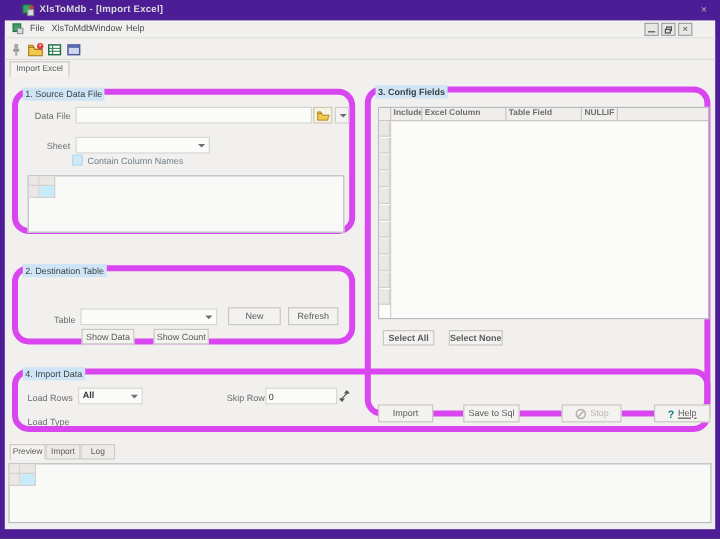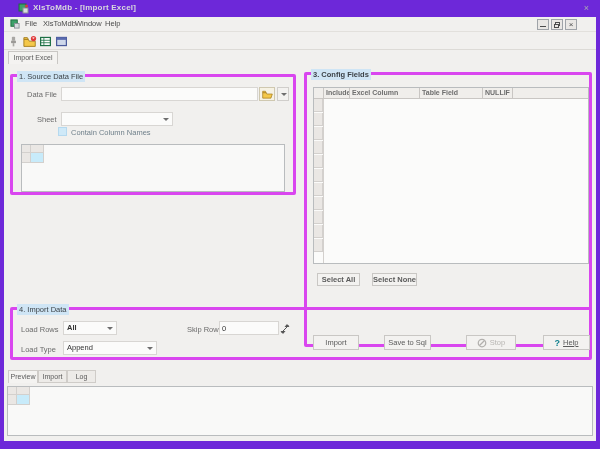--- a/index.html
+++ b/index.html
@@ -1,19 +1,19 @@
 <!DOCTYPE html>
 <html><head>
 <meta charset="utf-8">
 <style>
   * { box-sizing: border-box; margin: 0; padding: 0; }
   html,body { width: 600px; height: 449px; }
   body { font-family: "Liberation Sans", sans-serif; background:#2d3037; }
 
-  .window { position:relative; width:600px; height:449px; background:#6d28d9; overflow:hidden; }
+  .window { position:relative; width:600px; height:449px; background:#4c1d95; overflow:hidden; }
 
   
   .titlebar { position:absolute; left:0; top:0; width:600px; height:17px; }
   .app-icon { position:absolute; left:18px; top:3px; width:11px; height:11px; }
   .win-title { position:absolute; left:33px; top:3px; font-size:8px; font-weight:bold; color:#d9dadd; letter-spacing:.2px; white-space:nowrap; }
   .win-close { position:absolute; right:7px; top:2px; width:13px; height:13px; color:#a9acb2; font-size:9px; line-height:13px; text-align:center; border-radius:7px; }
 
   
   .client { position:absolute; left:4px; top:17px; width:592px; height:424px; background:#f1f0ee; }
 
@@ -29,21 +29,21 @@
 
   
   .toolbar { position:absolute; left:0; top:16px; width:592px; height:17px; border-bottom:1px solid #dcdad6; }
   .tool-btn { position:absolute; top:1px; width:15px; height:15px; display:flex; align-items:center; justify-content:center; }
 
   
   .tabstrip { position:absolute; left:0; top:34px; width:592px; height:13px; }
   .main-tab { position:absolute; left:4px; top:0; width:50px; height:13px; background:#f4f3f1; border:1px solid #c9c7c4; border-bottom:none; font-size:7px; color:#5a5a5a; text-align:center; line-height:12px; }
 
   
-  .grpbox { position:absolute; border:3px solid #d946ef; border-radius:2px; }
+  .grpbox { position:absolute; border:5px solid #d946ef; border-radius:14px; }
   .grptitle { position:absolute; top:-6px; left:4px; background:#cfe5f5; font-size:7.5px; line-height:11px; padding:0 2px; color:#3c4247; white-space:nowrap; }
 
   .lbl { position:absolute; font-size:7.5px; color:#6b6b6b; white-space:nowrap; }
   .inp { position:absolute; background:#fbfbfa; border:1px solid #d8d6d3; font-size:7.5px; color:#333; padding:0 2px; font-family:"Liberation Sans",sans-serif; }
   input.inp { outline:none; }
   .combo { position:absolute; background:#fbfbfa; border:1px solid #d8d6d3; font-size:7.5px; color:#333; line-height:12px; padding:0 3px; }
   .combo .arr { position:absolute; right:3px; top:5px; width:0; height:0; border-left:3px solid transparent; border-right:3px solid transparent; border-top:3px solid #6e6e6e; }
   .mini-btn { position:absolute; background:#f6f2e4; border:1px solid #cfc8b0; display:flex; align-items:center; justify-content:center; }
   .drop-btn { position:absolute; background:#f3f2f0; border:1px solid #d0cecb; }
   .drop-btn .arr { position:absolute; left:3px; top:5px; width:0; height:0; border-left:3px solid transparent; border-right:3px solid transparent; border-top:3px solid #6e6e6e; }
@@ -198,20 +198,32 @@
           <div class="cfg-rcell"></div>
           <div class="cfg-rcell"></div>
           <div class="cfg-rcell"></div>
           <div class="cfg-rcell"></div>
         </div>
       </div>
       <div class="btn" style="left:10px; top:198px; width:43px; height:13px;">Select All</div>
       <div class="btn" style="left:65px; top:198px; width:45px; height:13px;">Select None</div>
     </div>
 
+    <div class="grpbox" style="left:6px; top:204px; width:286px; height:66px;">
+      <span class="grptitle">2. Destination Table</span>
+      <span class="lbl" style="left:30px; top:36px;">Table</span>
+      <div class="combo" style="left:52px; top:31px; width:114px; height:14px;">
+        <span></span>
+        <span class="arr"></span>
+      </div>
+      <div class="btn" style="left:175px; top:30px; width:44px; height:15px;">New</div>
+      <div class="btn" style="left:225px; top:30px; width:42px; height:15px;">Refresh</div>
+      <div class="btn" style="left:53px; top:48px; width:44px; height:13px;">Show Data</div>
+      <div class="btn" style="left:113px; top:48px; width:46px; height:13px;">Show Count</div>
+    </div>
 
     <div class="grpbox" style="left:6px; top:290px; width:582px; height:53px;">
       <span class="grptitle">4. Import Data</span>
 
       <span class="lbl" style="left:8px; top:15px;">Load Rows</span>
       <div class="combo" style="left:50px; top:11px; width:54px; height:14px;font-weight:bold;">
         <span>All</span>
         <span class="arr"></span>
       </div>
 
@@ -219,24 +231,20 @@
       <input class="inp" style="left: 206px; top: 11px; width: 60px; height: 14px;" value="0">
       <span style="position:absolute; left:266px; top:11px; width:14px; height:14px;">
         <svg width="12" height="12" viewBox="0 0 12 12">
           <path d="M8 1 L10.5 4 L5.5 4 Z" fill="#555"></path>
           <path d="M4 11 L1.5 8 L6.5 8 Z" fill="#555"></path>
           <line x1="2.5" y1="9.5" x2="9.5" y2="2.5" stroke="#555" stroke-width="1"></line>
         </svg>
       </span>
 
       <span class="lbl" style="left:8px; top:35px;">Load Type</span>
-      <div class="combo" style="left:50px; top:31px; width:94px; height:14px;">
-        <span>Append</span>
-        <span class="arr"></span>
-      </div>
 
       <div class="btn" style="left:300px; top:25px; width:46px; height:15px;">Import</div>
       <div class="btn" style="left:371px; top:25px; width:47px; height:15px;">Save to Sql</div>
       <div class="btn disabled" style="left:453px; top:25px; width:50px; height:15px;">
         <svg width="10" height="10" viewBox="0 0 12 12">
           <circle cx="6" cy="6" r="4.5" fill="none" stroke="#b2b0ad" stroke-width="1.5"></circle>
           <line x1="3" y1="9" x2="9" y2="3" stroke="#b2b0ad" stroke-width="1.5"></line>
         </svg>
         <span>Stop</span>
       </div>

